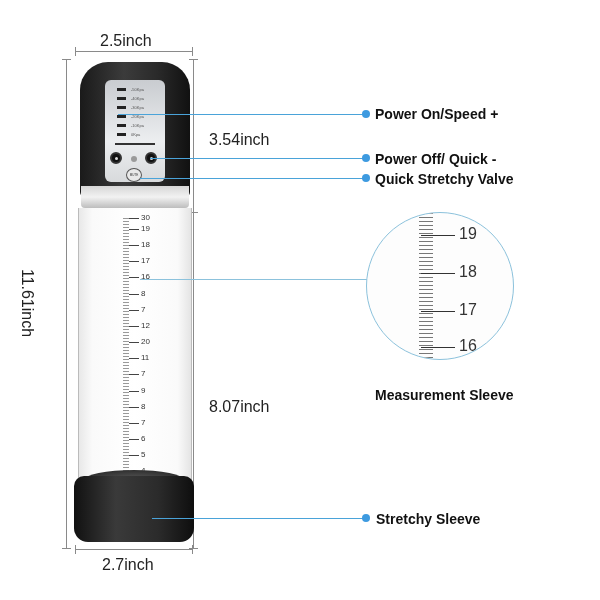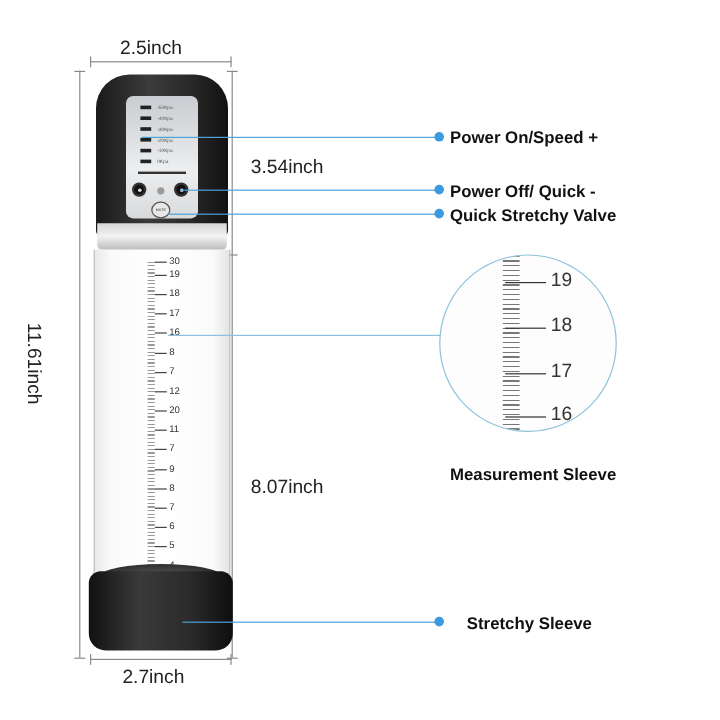--- a/index.html
+++ b/index.html
@@ -126,21 +126,21 @@
 <div class="abs label" style="left:375px;top:151px;">Power Off/ Quick -</div>
 
 <div class="hline" style="left:140px;top:178px;width:226px;"></div>
 <div class="dot" style="left:362px;top:174px;"></div>
 <div class="abs label" style="left:375px;top:171px;">Quick Stretchy Valve</div>
 
 <div class="hline" style="left:140px;top:279px;width:228px;background:#8cc2dc;"></div>
 
 <div class="hline" style="left:152px;top:518px;width:214px;"></div>
 <div class="dot" style="left:362px;top:514px;"></div>
-<div class="abs label" style="left:389px;top:511px;">Stretchy Sleeve</div>
+<div class="abs label" style="left:376px;top:511px;">Stretchy Sleeve</div>
 
 <div class="mag">
   <div class="mag-ruler"></div>
   <div class="mag-line" style="top:22px"></div>
     <div class="mag-num" style="top:12px">19</div>
   <div class="mag-line" style="top:60px"></div>
     <div class="mag-num" style="top:50px">18</div>
   <div class="mag-line" style="top:98px"></div>
     <div class="mag-num" style="top:88px">17</div>
   <div class="mag-line" style="top:134px"></div>

